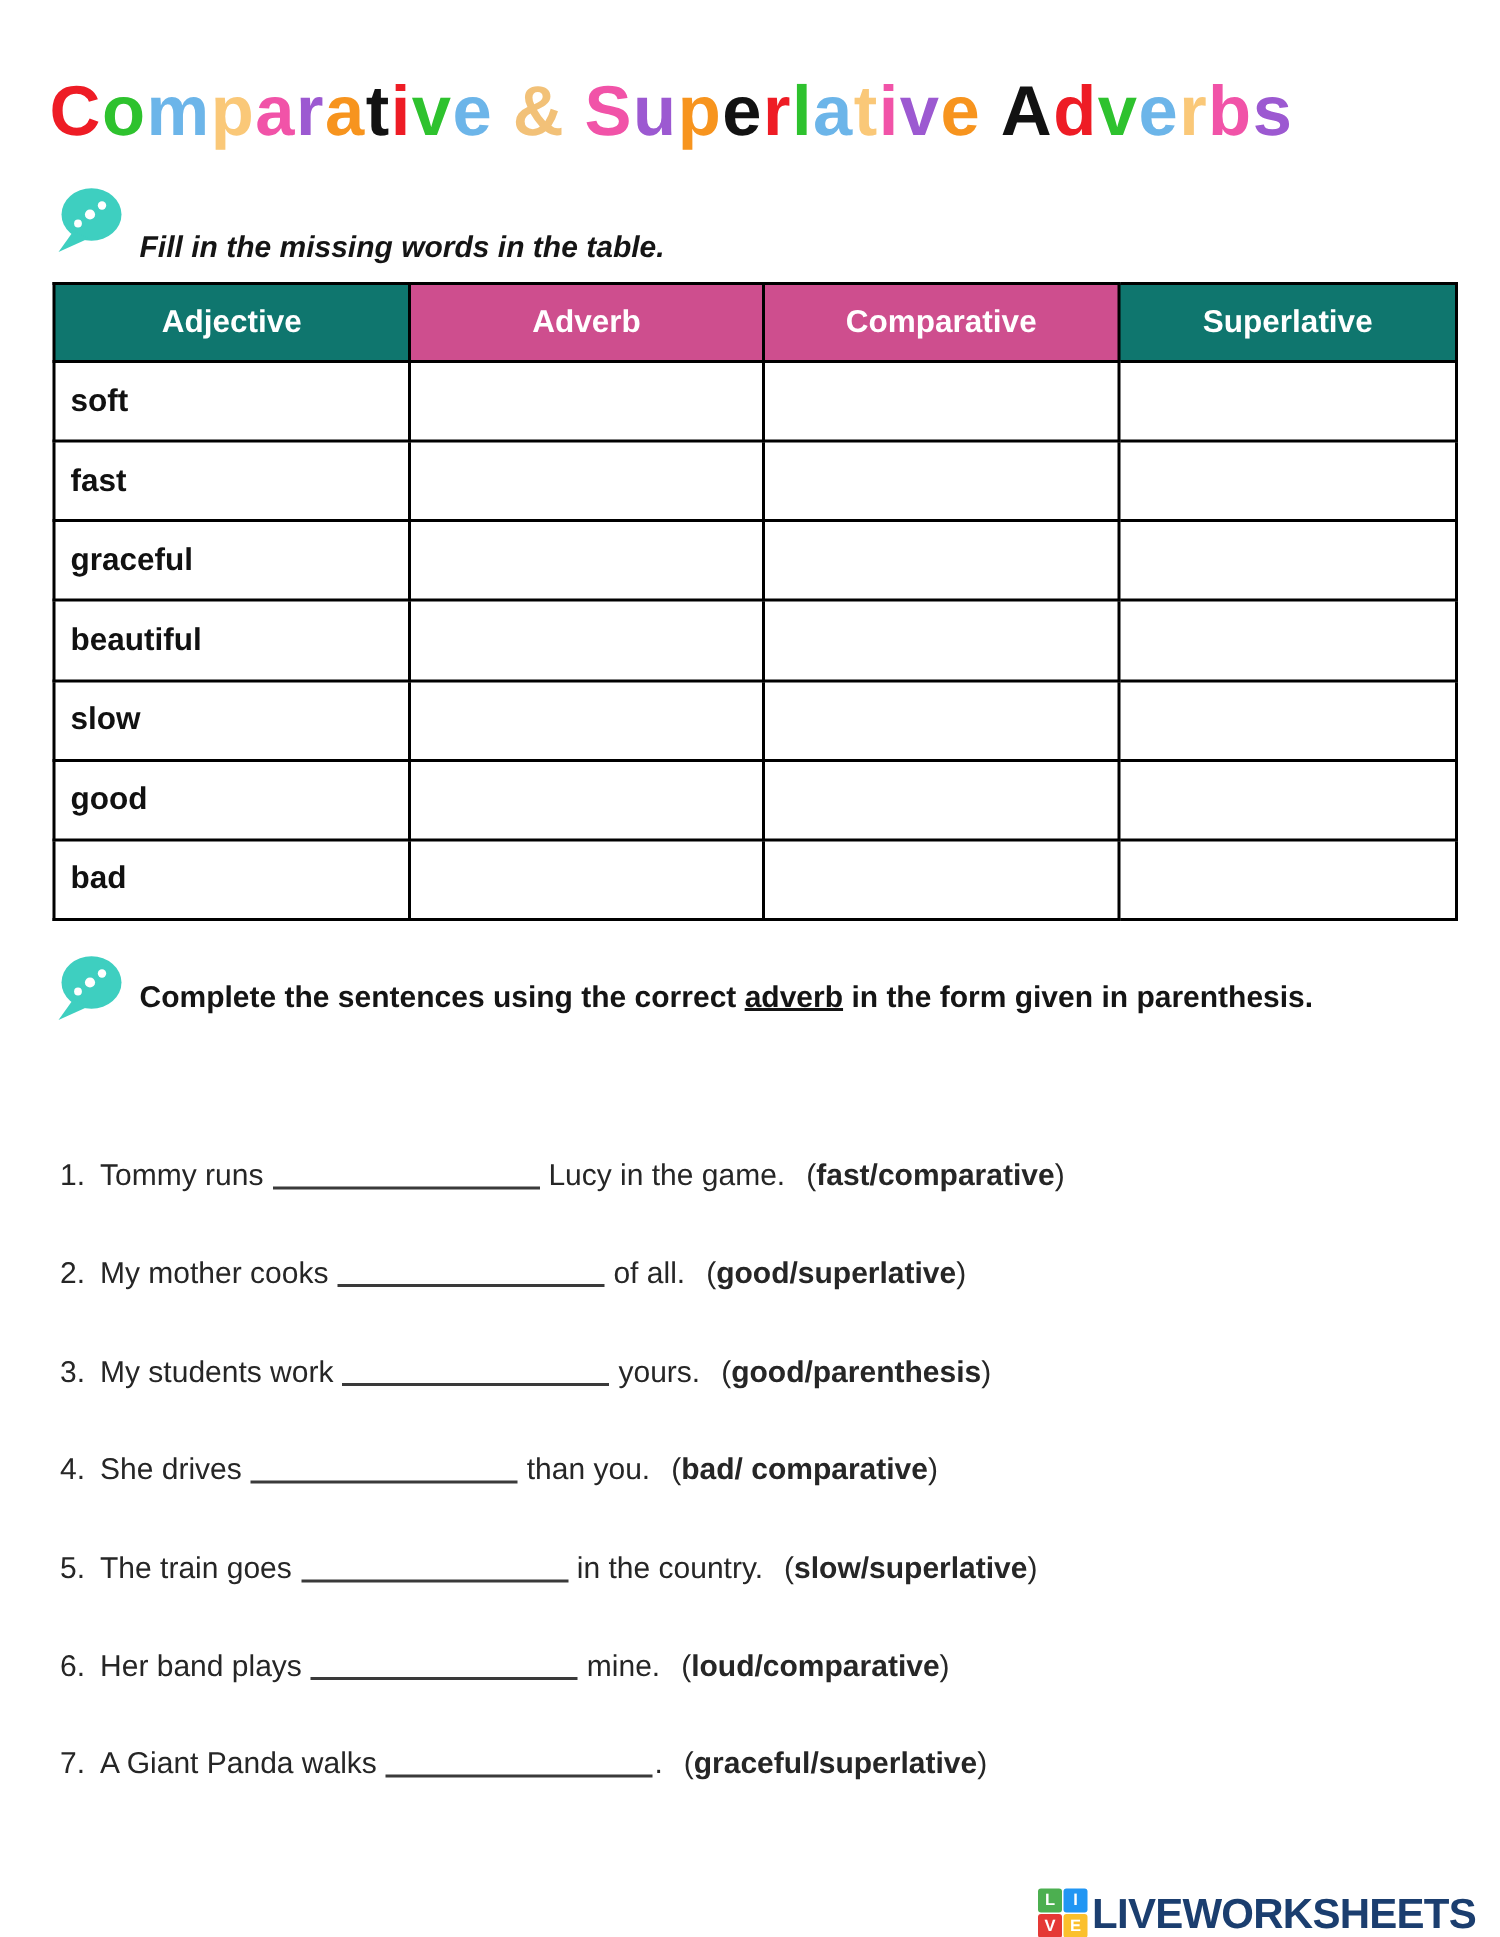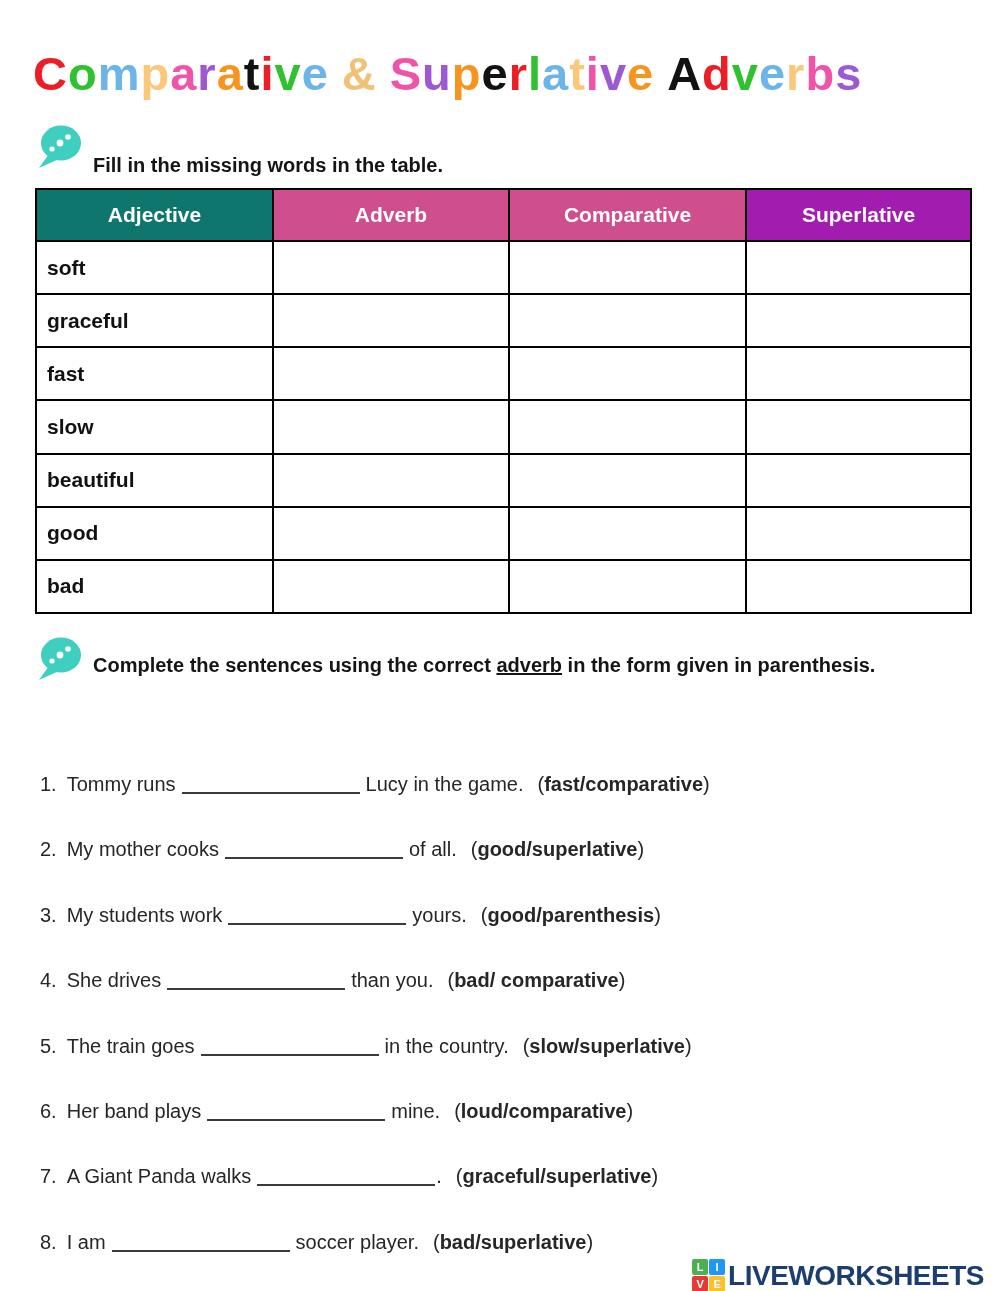--- a/index.html
+++ b/index.html
@@ -17,21 +17,21 @@
   .title {
     position:absolute; top:40px; left:33px; width:940px;
     font-size:47px; font-weight:800; letter-spacing:1px;
     white-space:nowrap;
   }
   .title .tl { display:inline-block; }
   .title .sp { display:inline-block; width:13px; }
 
   
   .inst { position:absolute; left:35px; width:910px; color:#151515; }
-  .inst1 { top:118px; }
+  .inst1 { top:118px;font-style:italic; }
   .inst2 { top:630px; }
   .bubble-icon { float:left; width:50px; height:46px; margin-right:8px; }
   .inst p {
     font-size:20px; font-weight:700; line-height:34px;
   }
   .inst1 p { padding-top:24px; }
   .inst2 p { padding-top:12px; }
   .underlined { text-decoration:underline; }
 
   
@@ -113,50 +113,50 @@
         <col style="width:237px">
         <col style="width:236px">
         <col style="width:237px">
         <col style="width:225px">
       </colgroup>
     <thead>
         <tr>
           <th style="background: #0f766e; color: rgb(255, 255, 255);">Adjective</th>
           <th style="background: rgb(206, 78, 142); color: rgb(255, 255, 255);">Adverb</th>
           <th style="background: rgb(206, 78, 142); color: rgb(255, 255, 255);">Comparative</th>
-          <th style="background: #a21caf; color: rgb(255, 255, 255);">Superlative</th>
+          <th style="background: #0f766e; color: rgb(255, 255, 255);">Superlative</th>
         </tr>
       </thead>
     <tbody>
         <tr>
           <td>soft</td>
           <td></td>
           <td></td>
           <td></td>
         </tr>
         <tr>
+          <td>fast</td>
+          <td></td>
+          <td></td>
+          <td></td>
+        </tr>
+        <tr>
           <td>graceful</td>
           <td></td>
           <td></td>
           <td></td>
         </tr>
         <tr>
-          <td>fast</td>
+          <td>beautiful</td>
           <td></td>
           <td></td>
           <td></td>
         </tr>
         <tr>
           <td>slow</td>
-          <td></td>
-          <td></td>
-          <td></td>
-        </tr>
-        <tr>
-          <td>beautiful</td>
           <td></td>
           <td></td>
           <td></td>
         </tr>
         <tr>
           <td>good</td>
           <td></td>
           <td></td>
           <td></td>
         </tr>
@@ -181,21 +181,20 @@
   </div>
 
   <ol class="sentences">
       <li class="sentence"><span class="s-num">1.</span><span>Tommy runs</span><span class="blank"></span><span>Lucy in the game.</span><span class="hint">(<b>fast/comparative</b>)</span></li>
       <li class="sentence"><span class="s-num">2.</span><span>My mother cooks</span><span class="blank"></span><span>of all.</span><span class="hint">(<b>good/superlative</b>)</span></li>
       <li class="sentence"><span class="s-num">3.</span><span>My students work</span><span class="blank"></span><span>yours.</span><span class="hint">(<b>good/parenthesis</b>)</span></li>
       <li class="sentence"><span class="s-num">4.</span><span>She drives</span><span class="blank"></span><span>than you.</span><span class="hint">(<b>bad/ comparative</b>)</span></li>
       <li class="sentence"><span class="s-num">5.</span><span>The train goes</span><span class="blank"></span><span>in the country.</span><span class="hint">(<b>slow/superlative</b>)</span></li>
       <li class="sentence"><span class="s-num">6.</span><span>Her band plays</span><span class="blank"></span><span>mine.</span><span class="hint">(<b>loud/comparative</b>)</span></li>
       <li class="sentence"><span class="s-num">7.</span><span>A Giant Panda walks</span><span class="blank tight-right"></span><span>.</span><span class="hint">(<b>graceful/superlative</b>)</span></li>
-      <li class="sentence"><span class="s-num">8.</span><span>I am</span><span class="blank"></span><span>soccer player.</span><span class="hint">(<b>bad/superlative</b>)</span></li>
     </ol>
 
   <div class="logo">
     <div class="logo-grid">
         <div class="logo-tile" style="background: rgb(76, 175, 80);">L</div>
         <div class="logo-tile" style="background: rgb(33, 150, 243);">I</div>
         <div class="logo-tile" style="background: rgb(229, 57, 53);">V</div>
         <div class="logo-tile" style="background: rgb(251, 192, 45);">E</div>
       </div>
     <div class="logo-text" style="color: rgb(27, 62, 111);">LIVEWORKSHEETS</div>

